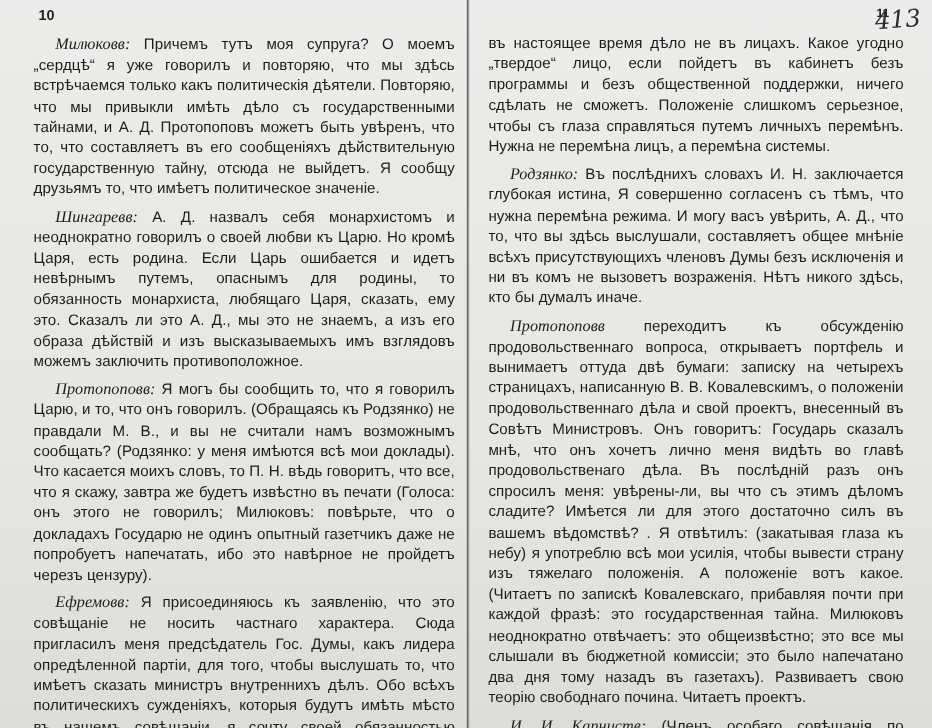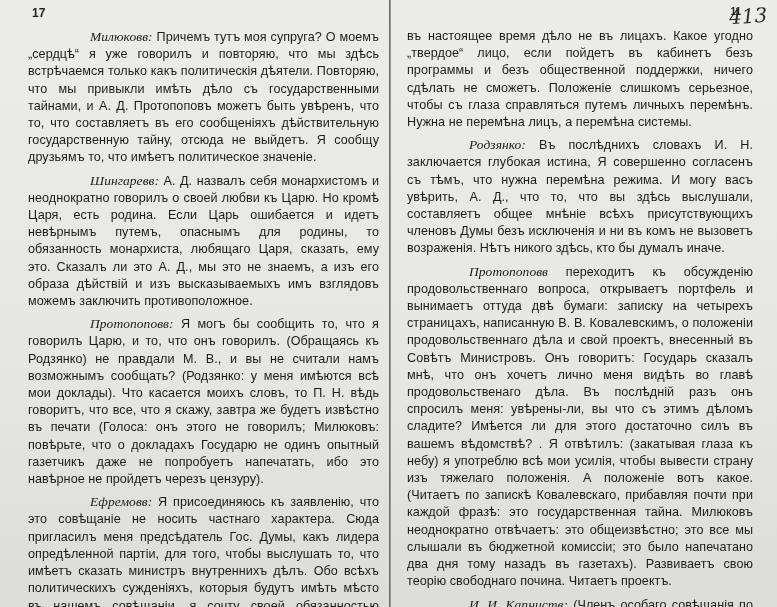--- a/index.html
+++ b/index.html
@@ -25,28 +25,28 @@
     font-size: 20px; color: #2a2a2a; transform: rotate(-4deg);
   }
   .para {
     font-family: "Liberation Sans", "DejaVu Sans", sans-serif;
     font-size: 12.6px; line-height: 17.2px;
     text-align: justify; text-indent: 18px;
     margin: 0 0 5px 0; letter-spacing: 0.05px;
     color: #1c1c1c;
   }
   .para.cont { text-indent: 0; }
-  .speaker { font-style: italic; font-family: "Liberation Serif", serif; font-size: 13.5px; margin-left: 44px; }
+  .speaker { font-style: italic; font-family: "Liberation Serif", serif; font-size: 13.5px; }
 </style>
 </head>
 <body>
 
 <div class="spread">
   <div class="page left">
-    <div class="page-num">17</div>
+    <div class="page-num">10</div>
     <p class="para"><span class="speaker">Милюковв:</span><span> Причемъ тутъ моя супруга? О моемъ „сердцѣ“ я уже говорилъ и повторяю, что мы здѣсь встрѣчаемся только какъ политическія дѣятели. Повторяю, что мы привыкли имѣть дѣло съ государственными тайнами, и А. Д. Протопоповъ можетъ быть увѣренъ, что то, что составляетъ въ его сообщеніяхъ дѣйствительную государственную тайну, отсюда не выйдетъ. Я сообщу друзьямъ то, что имѣетъ политическое значеніе.</span></p>
     <p class="para"><span class="speaker">Шингаревв:</span><span> А. Д. назвалъ себя монархистомъ и неоднократно говорилъ о своей любви къ Царю. Но кромѣ Царя, есть родина. Если Царь ошибается и идетъ невѣрнымъ путемъ, опаснымъ для родины, то обязанность монархиста, любящаго Царя, сказать, ему это. Сказалъ ли это А. Д., мы это не знаемъ, а изъ его образа дѣйствій и изъ высказываемыхъ имъ взглядовъ можемъ заключить противоположное.</span></p>
     <p class="para"><span class="speaker">Протопоповв:</span><span> Я могъ бы сообщить то, что я говорилъ Царю, и то, что онъ говорилъ. (Обращаясь къ Родзянко) не правдали М. В., и вы не считали намъ возможнымъ сообщать? (Родзянко: у меня имѣются всѣ мои доклады). Что касается моихъ словъ, то П. Н. вѣдь говоритъ, что все, что я скажу, завтра же будетъ извѣстно въ печати (Голоса: онъ этого не говорилъ; Милюковъ: повѣрьте, что о докладахъ Государю не одинъ опытный газетчикъ даже не попробуетъ напечатать, ибо это навѣрное не пройдетъ черезъ цензуру).</span></p>
     <p class="para"><span class="speaker">Ефремовв:</span><span> Я присоединяюсь къ заявленію, что это совѣщаніе не носить частнаго характера. Сюда пригласилъ меня предсѣдатель Гос. Думы, какъ лидера опредѣленной партіи, для того, чтобы выслушать то, что имѣетъ сказать министръ внутреннихъ дѣлъ. Обо всѣхъ политическихъ сужденіяхъ, которыя будутъ имѣть мѣсто въ нашемъ совѣщаніи, я сочту своей обязанностью непремѣнно доложить своей фракціи. Кромѣ того, я хотѣлъ сказать по поводу заявленія А. Д. что ему некому передать свою должность, что</span></p>
   </div>
 
   <div class="page right">
     <div class="page-num">11</div>
     <div class="handwritten">413</div>
     <p class="para cont"><span>въ настоящее время дѣло не въ лицахъ. Какое угодно „твердое“ лицо, если пойдетъ въ кабинетъ безъ программы и безъ общественной поддержки, ничего сдѣлать не сможетъ. Положеніе слишкомъ серьезное, чтобы съ глаза справляться путемъ личныхъ перемѣнъ. Нужна не перемѣна лицъ, а перемѣна системы.</span></p>

